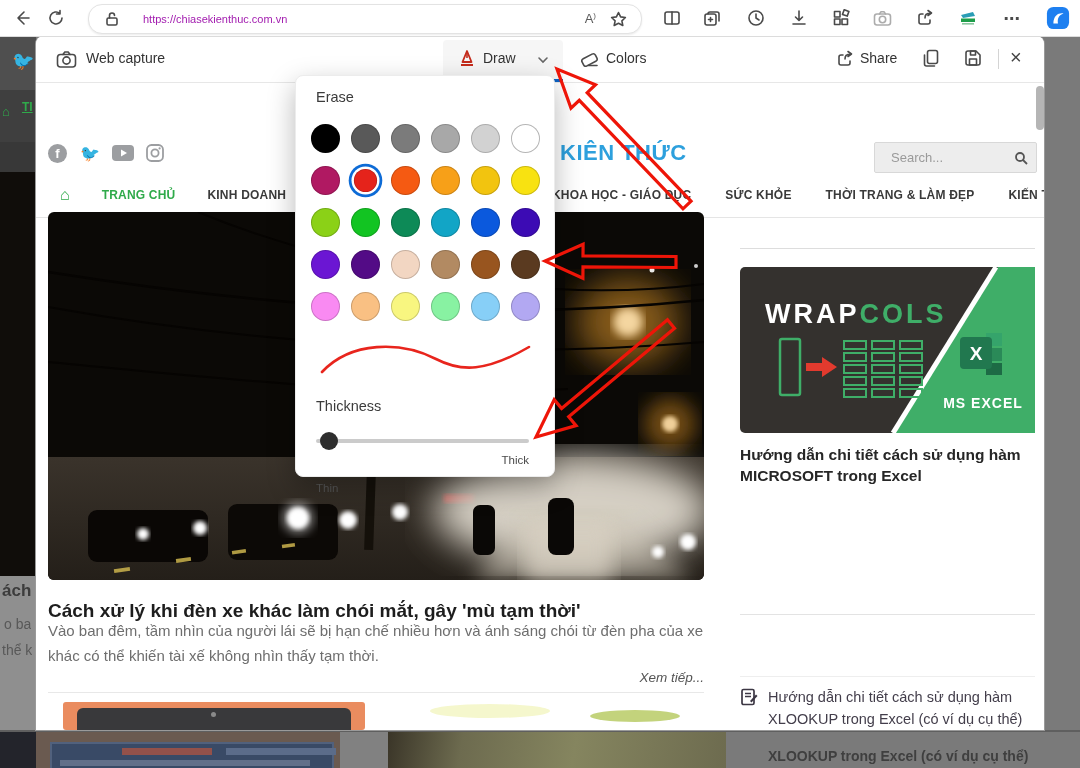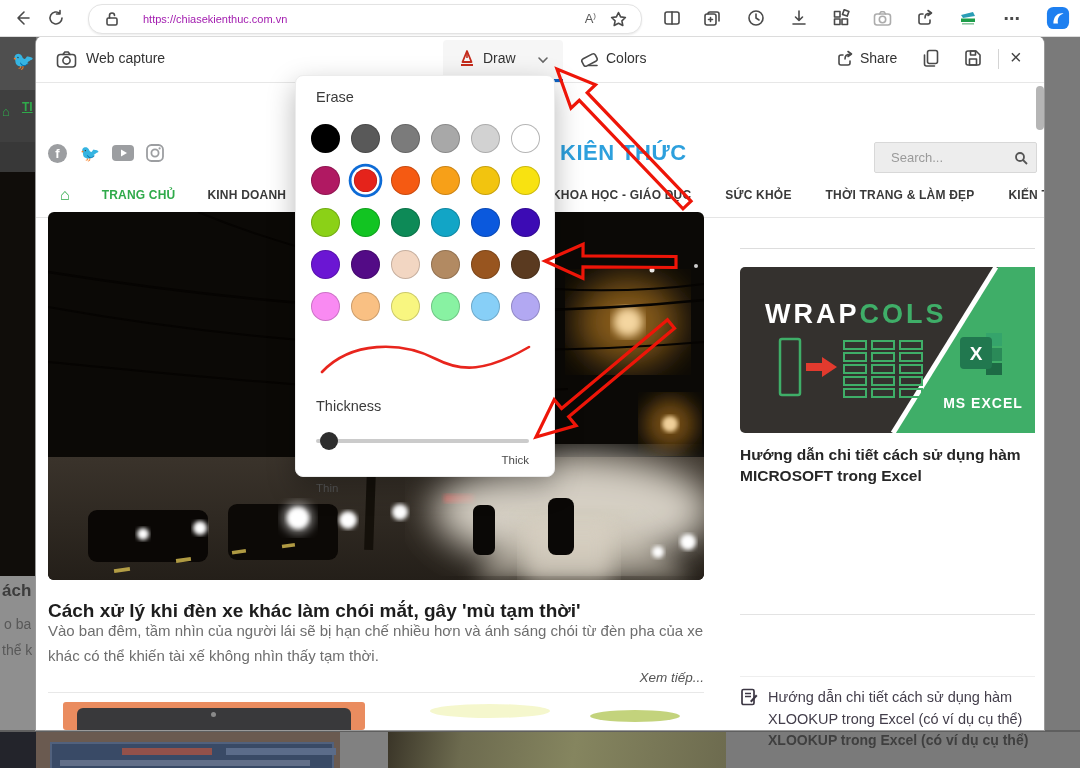--- a/index.html
+++ b/index.html
@@ -69,21 +69,21 @@
   <div class="abs dim" style="left:0;top:730px;width:1080px;height:38px;background:#7a7a7a;border-top:2px solid #5f5f5f;">
     <div class="abs" style="left:0;top:0;width:36px;height:38px;background:#23242b;"></div>
     <div class="abs" style="left:36px;top:0;width:304px;height:38px;background:#6a5a50;">
       <div class="abs" style="left:14px;top:10px;width:280px;height:28px;background:#394a66;border:2px solid #51617d;border-bottom:none;"></div>
       <div class="abs" style="left:86px;top:16px;width:90px;height:7px;background:#93514a;"></div>
       <div class="abs" style="left:190px;top:16px;width:110px;height:7px;background:#5b6c8a;"></div>
       <div class="abs" style="left:24px;top:28px;width:250px;height:6px;background:#7e89a0;opacity:.6;"></div>
     </div>
     <div class="abs" style="left:340px;top:0;width:48px;height:38px;background:#818181;"></div>
     <div class="abs" style="left:388px;top:0;width:338px;height:38px;background:linear-gradient(100deg,#3a3528 0%,#6d6b4f 22%,#85855f 55%,#6d6b4f 100%);"></div>
-    <span class="frag" style="left:768px;top:0;font-weight:bold;font-size:14px;color:#3f3f3f;max-width:300px;">XLOOKUP trong Excel (có ví dụ cụ thể)</span>
+    <span class="frag" style="left:768px;top:16px;font-weight:bold;font-size:14px;color:#3f3f3f;max-width:300px;">XLOOKUP trong Excel (có ví dụ cụ thể)</span>
   </div>
 
   <div class="abs" id="topbar">
     <div class="tb-btn" style="left:10px;">
       <svg width="18" height="18" viewBox="0 0 18 18">
           <path class="ico" d="M11 3 L5 9 L11 15 M5 9 H16"></path>
         </svg>
     </div>
     <div class="tb-btn" style="left:44px;">
       <svg width="18" height="18" viewBox="0 0 18 18">

